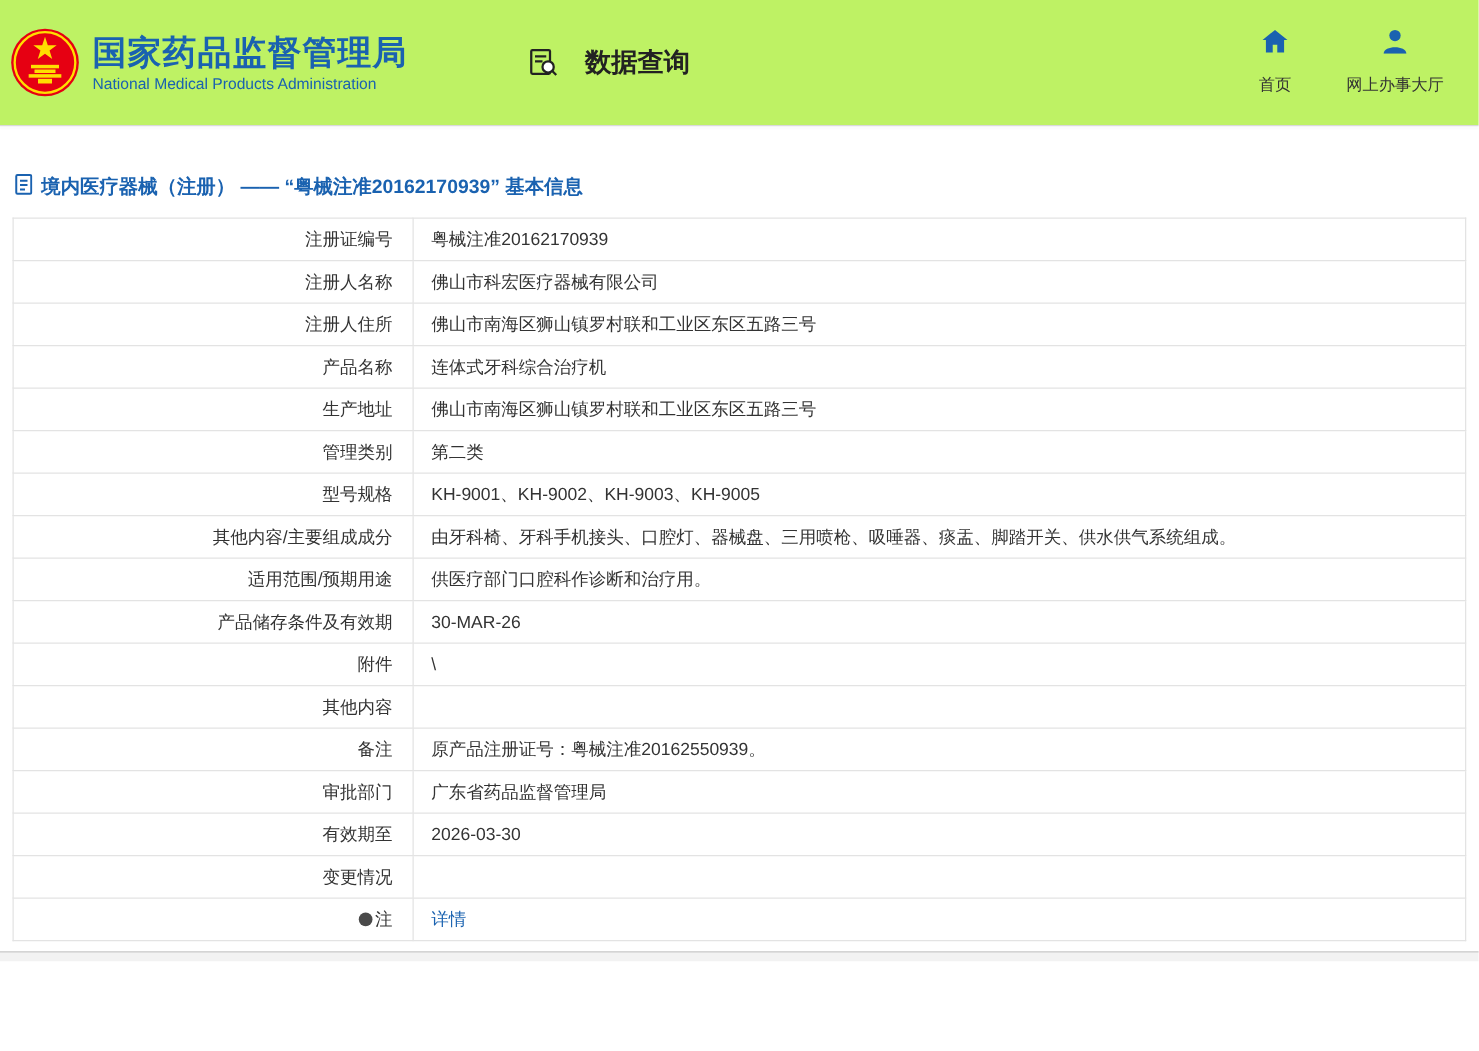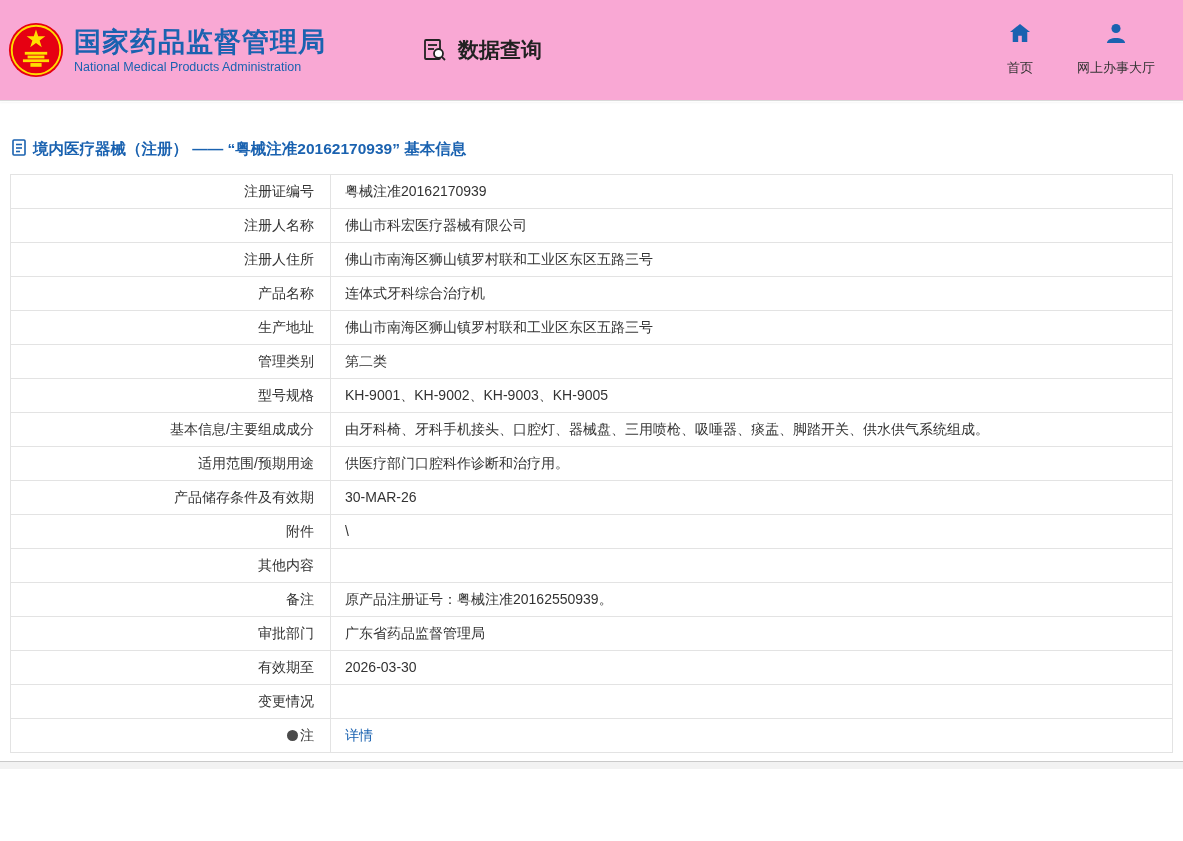--- a/index.html
+++ b/index.html
@@ -2,29 +2,29 @@
 <html><head>
 <meta charset="utf-8">
 <style>
   * { margin:0; padding:0; box-sizing:border-box; }
   html,body { width:1183px; height:841px; background:#ffffff; overflow:hidden; }
   body { font-family:"Liberation Sans","DejaVu Sans",sans-serif; color:#333; }
 
   
   .site-header{
     height:100px; display:flex; align-items:center; padding:0 28px 0 8px;
-    background:#f9a8d4; position:relative;
+    background:#bef264; position:relative;
   }
   .brand{ display:flex; align-items:center; gap:10px; }
   .emblem{ width:56px; height:56px; flex:0 0 auto; }
   .brand-text .cn{ font-size:27px; font-weight:bold; color:#1a62b0; letter-spacing:1px; line-height:1.2; }
   .brand-text .en{ font-size:12.5px; color:#1a62b0; margin-top:2px; }
 
   .section-title{
-    display:flex; align-items:center; gap:10px; margin-left:96px;
+    display:flex; align-items:center; gap:20px; margin-left:96px;
     font-size:21px; color:#222; font-weight:600; cursor:pointer; text-decoration:none;
   }
   .section-title svg{ display:block; }
 
   .top-nav{ margin-left:auto; display:flex; gap:44px; }
   .top-nav a{
     display:flex; flex-direction:column; align-items:center; gap:16px;
     text-decoration:none; color:#333; font-size:13px; cursor:pointer;
   }
   .top-nav .nav-icon{ width:22px; height:20px; color:#1a62b0; }
@@ -153,21 +153,21 @@
       </tr>
       <tr>
         <th>管理类别</th>
         <td>第二类</td>
       </tr>
       <tr>
         <th>型号规格</th>
         <td>KH-9001、KH-9002、KH-9003、KH-9005</td>
       </tr>
       <tr>
-        <th>基本信息/主要组成成分</th>
+        <th>其他内容/主要组成成分</th>
         <td>由牙科椅、牙科手机接头、口腔灯、器械盘、三用喷枪、吸唾器、痰盂、脚踏开关、供水供气系统组成。</td>
       </tr>
       <tr>
         <th>适用范围/预期用途</th>
         <td>供医疗部门口腔科作诊断和治疗用。</td>
       </tr>
       <tr>
         <th>产品储存条件及有效期</th>
         <td>30-MAR-26</td>
       </tr>

